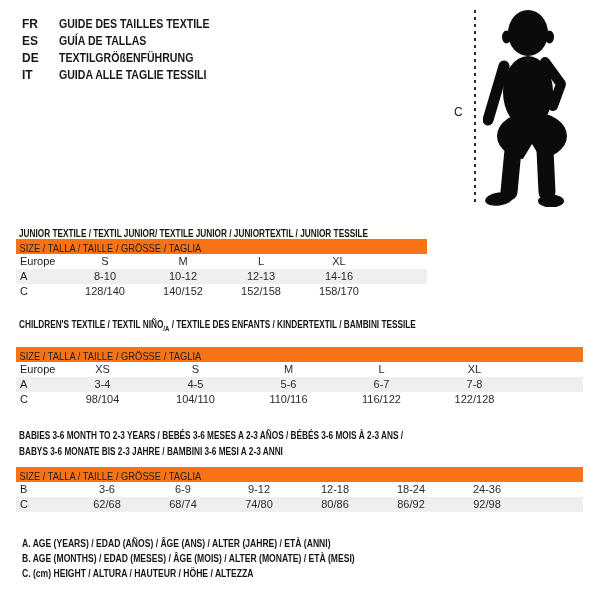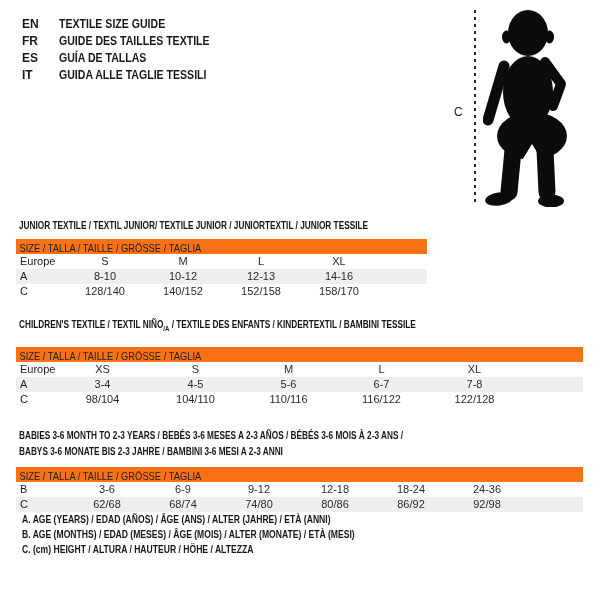--- a/index.html
+++ b/index.html
@@ -17,58 +17,58 @@
 
   
   #figure-line{left:474px;top:10px;width:2px;height:194px;
     background:repeating-linear-gradient(to bottom,#2a2a2a 0 3.5px,transparent 3.5px 7px);}
   #figure-height-label{left:454px;top:105px;font-size:12px;font-weight:400;color:#1c1c1c;}
   #figure-svg{left:483px;top:10px;}
 
   
   .section-title{left:19px;font-size:11px;font-weight:700;color:#151515;}
   .section-title-line{height:16px;line-height:16px;white-space:nowrap;transform:scaleX(.75);transform-origin:0 0;}
-  #title-0{top:217px;}
+  #title-0{top:225px;}
   #title-1{top:316px;}
   #title-2{top:427px;}
   .sub{font-size:8px;vertical-align:sub;}
 
   
   .size-table{left:16px;}
   #table-0{top:239px;width:411px;}
   #table-1{top:347px;width:567px;}
   #table-2{top:467px;width:567px;}
   .thead{height:15px;line-height:15px;background:#f97316;}
   .thead-text{display:inline-block;padding-left:4px;font-size:11px;color:#1c1c1c;white-space:nowrap;
     transform:scaleX(.85);transform-origin:0 50%;}
   .trow{display:flex;height:15px;line-height:15px;align-items:flex-end;}
   .trow.shaded{background:#efefef;}
   .cell{flex:0 0 auto;font-size:11px;text-align:center;white-space:nowrap;color:#2a2a2a;}
   .cell.label{text-align:left;padding-left:4px;box-sizing:border-box;color:#1c1c1c;}
 
   
-  #legend-block{left:22px;top:512px;}
+  #legend-block{left:22px;top:536px;}
   .legend-line{height:15px;line-height:15px;font-size:11px;font-weight:700;color:#161616;
     white-space:nowrap;transform:scaleX(.78);transform-origin:0 0;}
 </style>
 </head>
 <body>
 
 <div id="language-block" class="abs">
   <div class="lang-row">
-    <span class="lang-code">EN</span>
-    <span class="lang-label">TEXTILE SIZE GUIDE</span>
-  </div>
-  <div class="lang-row">
     <span class="lang-code">FR</span>
     <span class="lang-label">GUIDE DES TAILLES TEXTILE</span>
   </div>
   <div class="lang-row">
     <span class="lang-code">ES</span>
     <span class="lang-label">GUÍA DE TALLAS</span>
+  </div>
+  <div class="lang-row">
+    <span class="lang-code">DE</span>
+    <span class="lang-label">TEXTILGRÖßENFÜHRUNG</span>
   </div>
   <div class="lang-row">
     <span class="lang-code">IT</span>
     <span class="lang-label">GUIDA ALLE TAGLIE TESSILI</span>
   </div>
 </div>
 
 <div id="figure-line" class="abs"></div>
 <div id="figure-height-label" class="abs">C</div>
 <svg id="figure-svg" class="abs" width="90" height="197" viewBox="0 0 90 197" aria-hidden="true">

